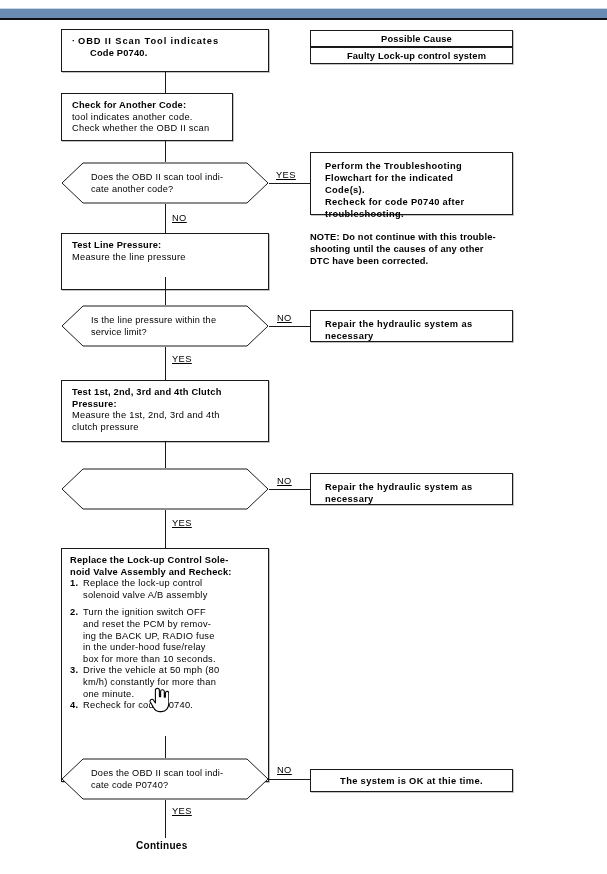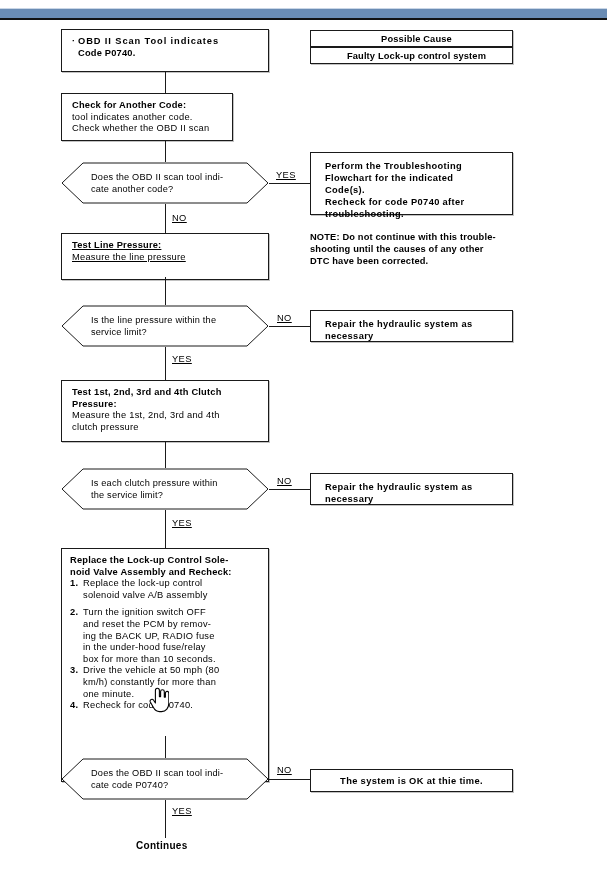--- a/index.html
+++ b/index.html
@@ -98,21 +98,21 @@
   <div class="header-bar"></div>
 
   <div class="node cause-hdr" style="left:310px;top:30px;width:203px;height:17px;">Possible Cause</div>
   <div class="node cause-row" style="left:310px;top:47px;width:203px;height:17px;">Faulty Lock-up control system</div>
 
   <div class="node proc" style="left:61px;top:29px;width:208px;height:43px;">
     <div style="display:flex;">
       <span style="flex:0 0 6px;font-weight:bold;">·</span>
       <span class="ttl" style="letter-spacing:.9px;">OBD II Scan Tool indicates</span>
     </div>
-    <div class="ttl" style="margin-left:6px;">Code P0740.</div>
+    <div class="ttl" style="margin-left:18px;">Code P0740.</div>
   </div>
 
   <div class="vline" style="left:165px;top:72px;height:21px;"></div>
 
   <div class="node proc" style="left:61px;top:93px;width:172px;height:48px;">
     <div class="ttl">Check for Another Code:</div>
     <div class="body">tool indicates another code.</div>
     <div class="body">Check whether the OBD II scan</div>
   </div>
 
@@ -139,21 +139,21 @@
     <div>Recheck for code P0740 after</div>
     <div>troubleshooting.</div>
   </div>
 
   <div class="note" style="left:310px;top:231px;width:215px;">
     <div>NOTE:  Do not continue with this trouble-</div>
     <div>shooting until the causes of any other</div>
     <div>DTC have been corrected.</div>
   </div>
 
-  <div class="node proc" style="left:61px;top:233px;width:208px;height:47px;text-decoration:underline;">
+  <div class="node proc" style="left:61px;top:233px;width:208px;height:57px;">
     <div class="ttl">Test Line Pressure:</div>
     <div class="body">Measure the line pressure</div>
   </div>
 
   <div class="vline" style="left:165px;top:277px;height:28px;"></div>
 
   <div class="decision" style="left:61px;top:305px;width:208px;height:42px;">
     <svg width="208" height="42" viewBox="0 0 208 42">
       <polygon points="1,21 22,1 186,1 207,21 186,41 22,41" fill="#fff" stroke="#1a1a1a" stroke-width="1"></polygon>
     </svg>
@@ -178,24 +178,20 @@
     <div class="body">Measure the 1st, 2nd, 3rd and 4th</div>
     <div class="body">clutch pressure</div>
   </div>
 
   <div class="vline" style="left:165px;top:442px;height:26px;"></div>
 
   <div class="decision" style="left:61px;top:468px;width:208px;height:42px;">
     <svg width="208" height="42" viewBox="0 0 208 42">
       <polygon points="1,21 22,1 186,1 207,21 186,41 22,41" fill="#fff" stroke="#1a1a1a" stroke-width="1"></polygon>
     </svg>
-    <div class="dtxt">
-      <div>Is each clutch pressure within</div>
-      <div>the service limit?</div>
-    </div>
   </div>
   <div class="hline" style="left:269px;top:489px;width:41px;"></div>
   <div class="lbl" style="left:277px;top:476px;">NO</div>
   <div class="vline" style="left:165px;top:510px;height:38px;"></div>
   <div class="lbl" style="left:172px;top:518px;">YES</div>
 
   <div class="node result" style="left:310px;top:473px;width:203px;height:32px;">
     <div>Repair the hydraulic system as</div>
     <div>necessary</div>
   </div>

